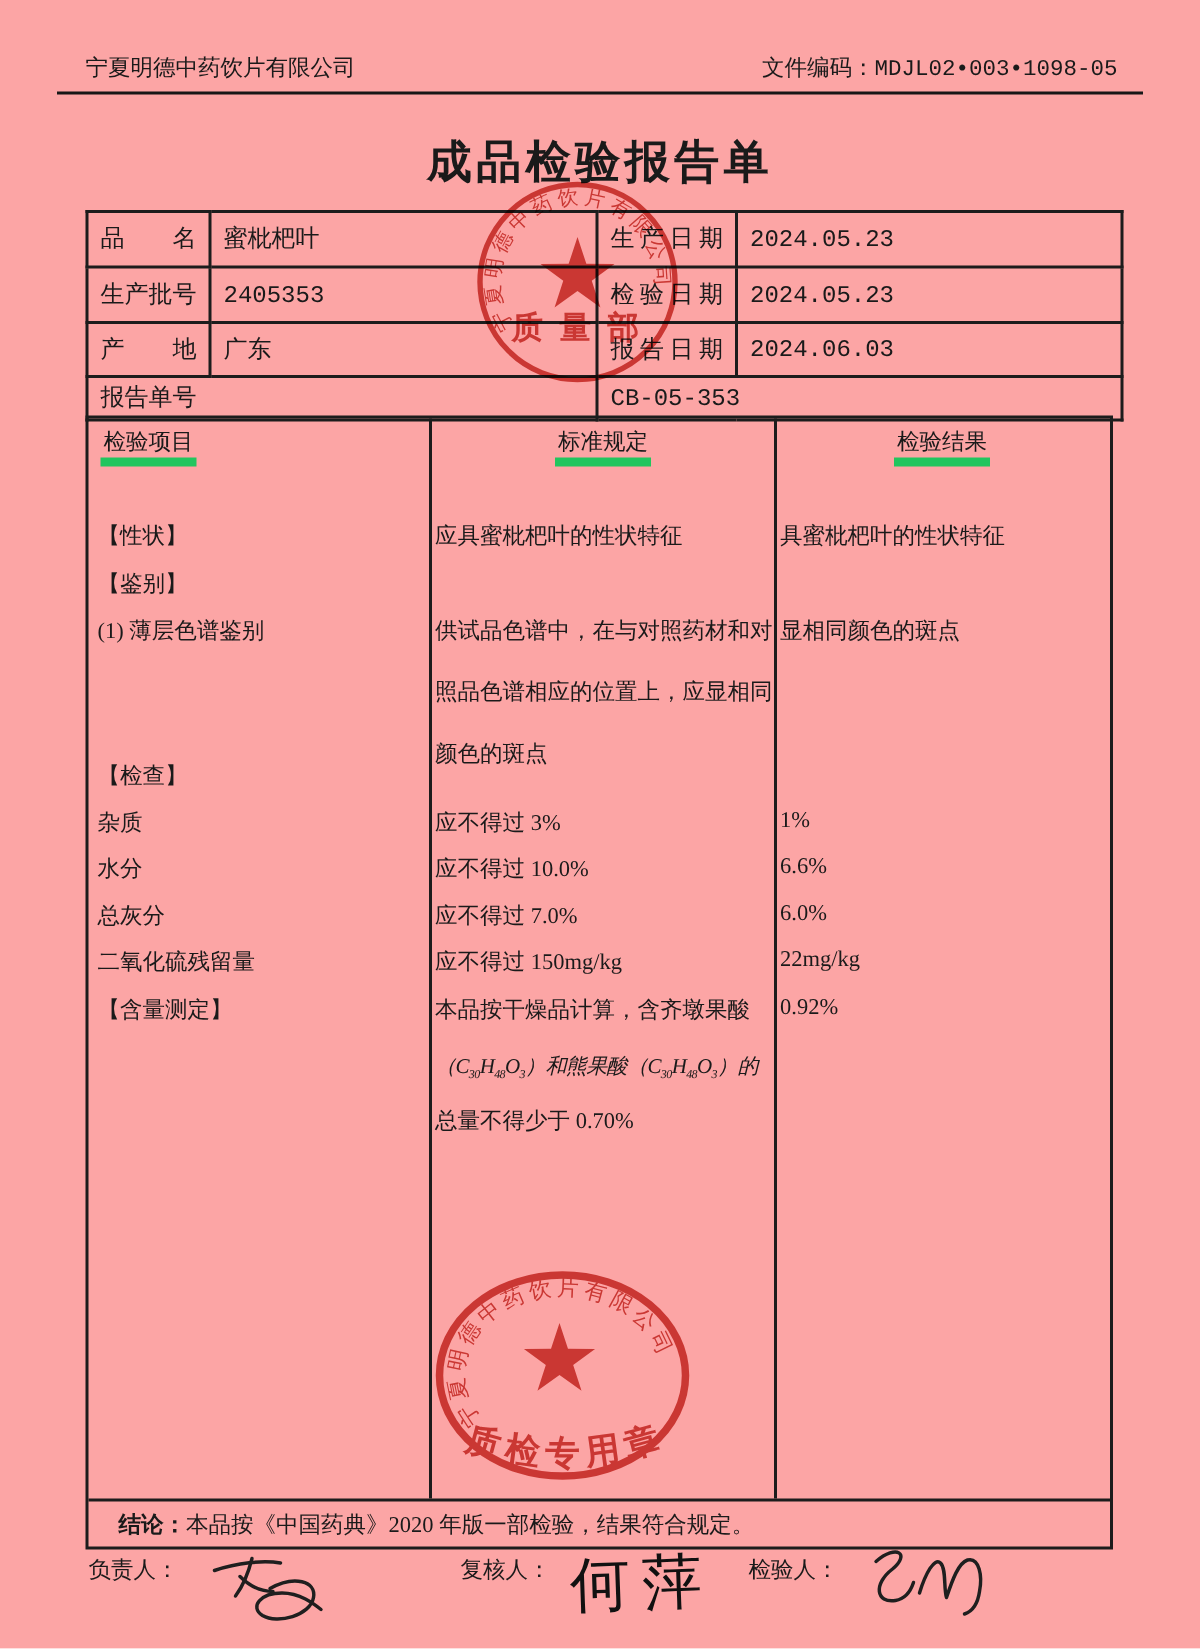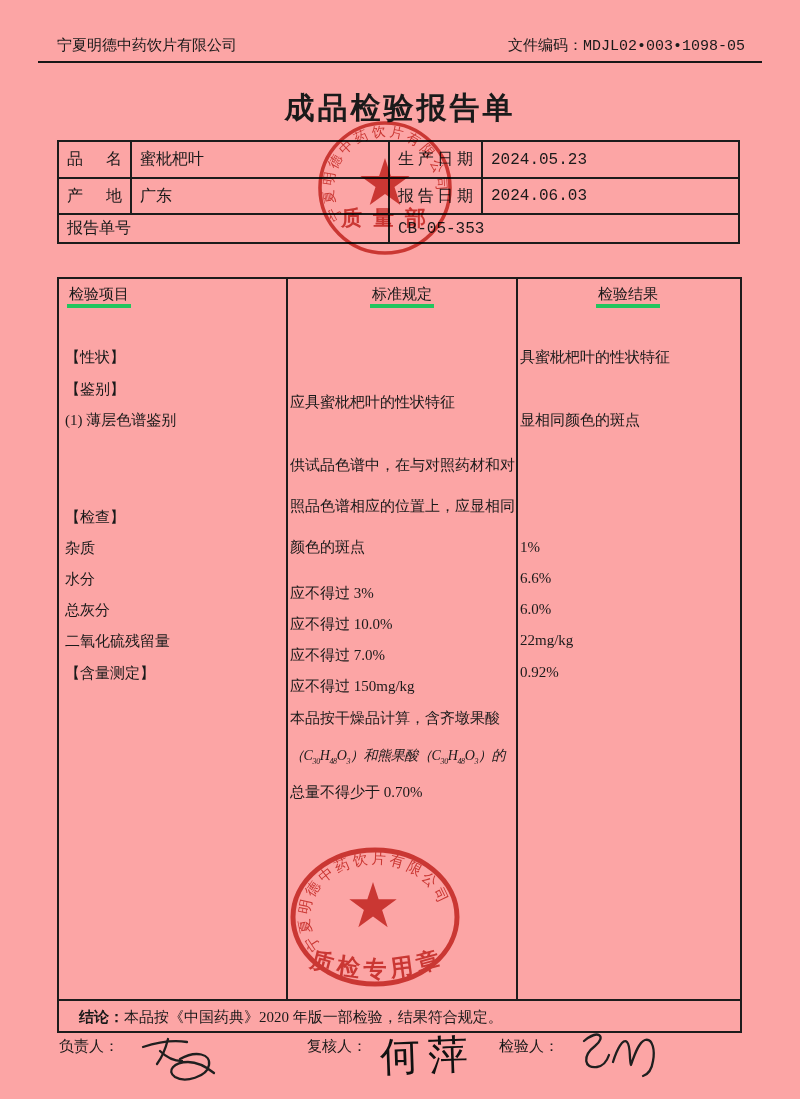--- a/index.html
+++ b/index.html
@@ -15,24 +15,24 @@
   #info{left:57px;top:140px;border-collapse:collapse;}
   #info td{border:2px solid #1c1c1c;font-size:16px;padding:0 8px;white-space:nowrap;}
   #info .spread{text-align:justify;text-align-last:justify;margin-left:24px;}
   .mono{font-family:"Liberation Mono","DejaVu Sans Mono",monospace;font-size:15px;}
   
   #insp{left:57px;top:277px;width:681px;height:752px;border:2px solid #1c1c1c;}
   .vline{position:absolute;top:0;width:2px;height:720px;background:#1c1c1c;}
   #concl-row{position:absolute;left:0;top:720px;width:100%;height:32px;border-top:2px solid #1c1c1c;
              font-size:15px;line-height:32px;white-space:nowrap;padding-left:20px;box-sizing:border-box;}
   .colhdr{position:absolute;top:6px;font-size:15px;}
-  .colhdr span{border-bottom:4px solid #22c55e;padding:0 2px 2px 2px;}
+  .colhdr span{border-bottom:6px solid #22c55e;padding:0 2px 2px 2px;}
   .line{position:absolute;font-size:15px;white-space:nowrap;}
   .c1{left:6px;}
-  .c2{left:231px;margin-top:45px;}
+  .c2{left:231px;}
   .c3{left:461px;}
   .tight{font-size:14px;letter-spacing:-0.4px;font-style:italic;}
   sub{font-size:8px;}
   
   .stamp{mix-blend-mode:multiply;opacity:0.9;}
   
   .siglabel{font-size:15px;white-space:nowrap;}
   #reviewer-sig{font-size:40px;transform:rotate(-2deg);color:#111;letter-spacing:8px;white-space:nowrap;}
   .sigpath{fill:none;stroke:#1f1f1f;stroke-width:2.3;stroke-linecap:round;stroke-linejoin:round;}
 </style>
@@ -52,20 +52,26 @@
         <col style="width:73px;">
         <col style="width:258px;">
         <col style="width:93px;">
         <col style="width:257px;">
       </colgroup>
     <tbody>
         <tr style="height:37px;">
       <td class="spread">品名</td>
       <td>蜜枇杷叶</td>
       <td class="spread">生产日期</td>
+      <td class="mono">2024.05.23</td>
+    </tr>
+    <tr style="height:37px;">
+      <td class="spread">生产批号</td>
+      <td class="mono">2405353</td>
+      <td class="spread">检验日期</td>
       <td class="mono">2024.05.23</td>
     </tr>
     <tr style="height:36px;">
       <td class="spread">产地</td>
       <td>广东</td>
       <td class="spread">报告日期</td>
       <td class="mono">2024.06.03</td>
     </tr>
     <tr style="height:29px;">
       <td colspan="2">报告单号</td>

